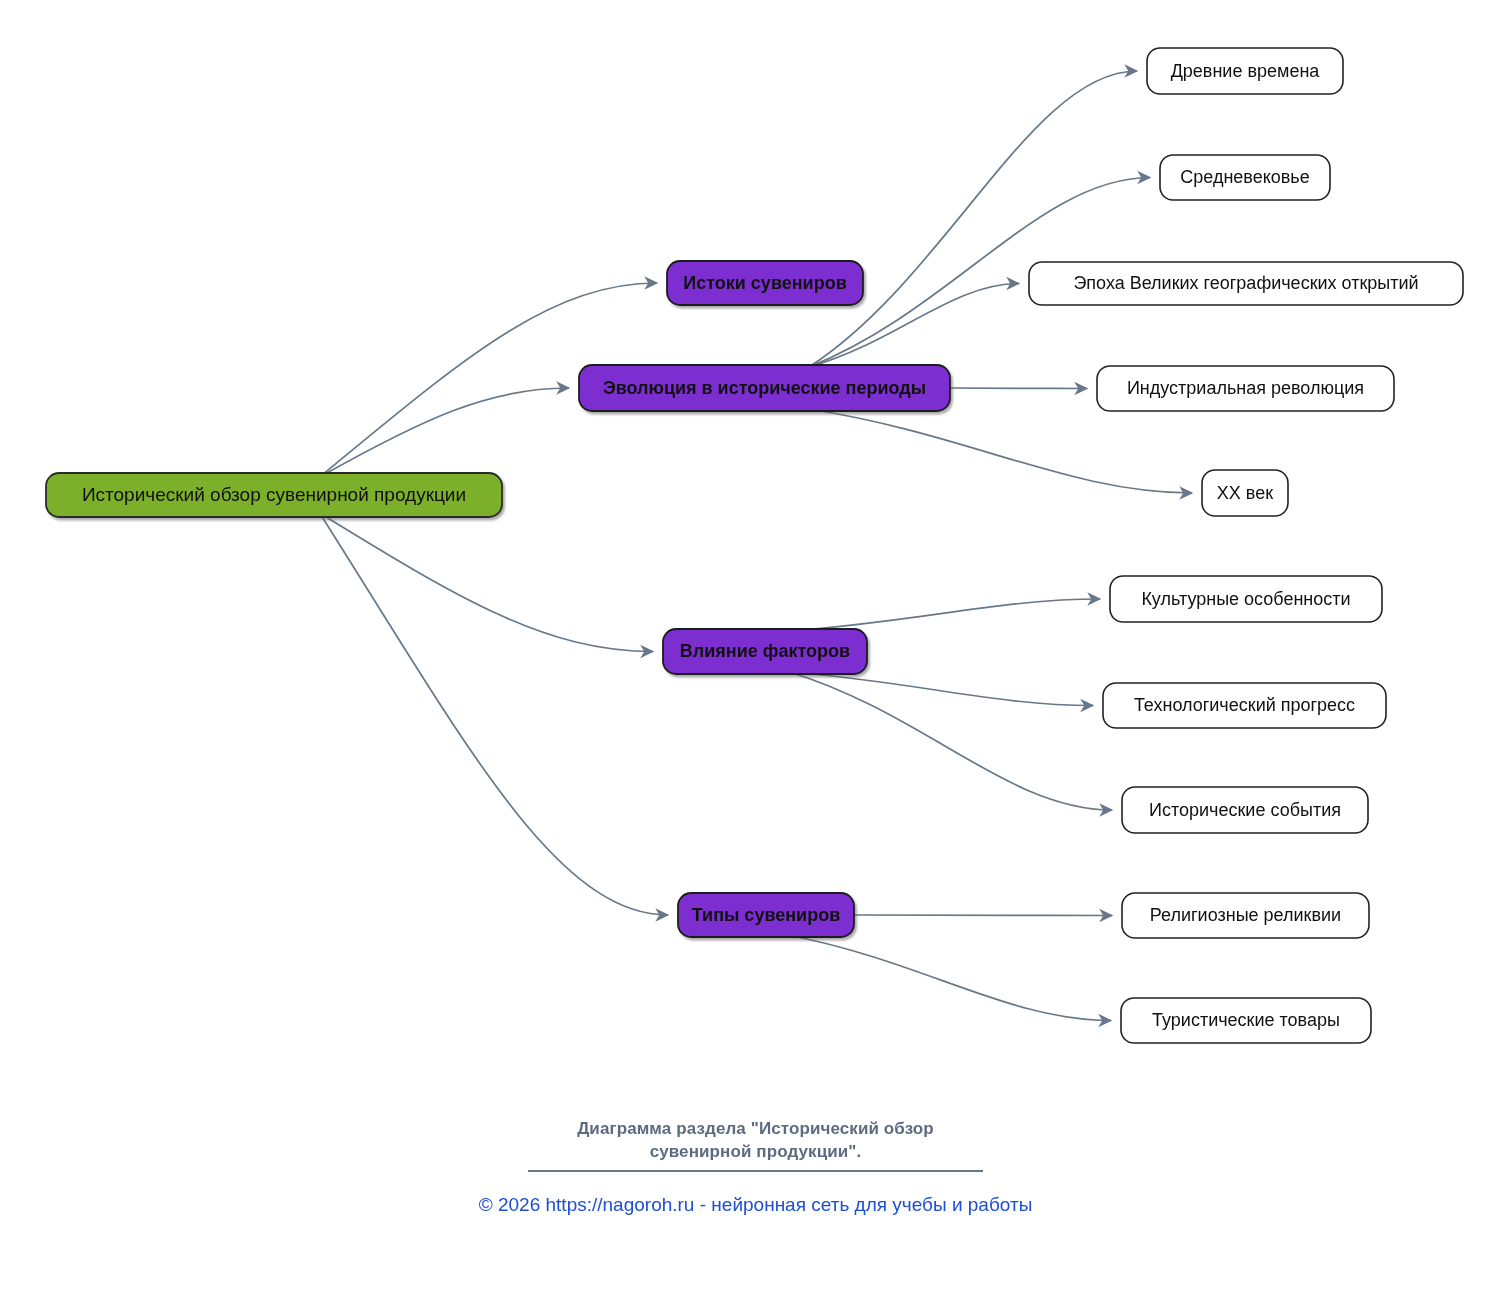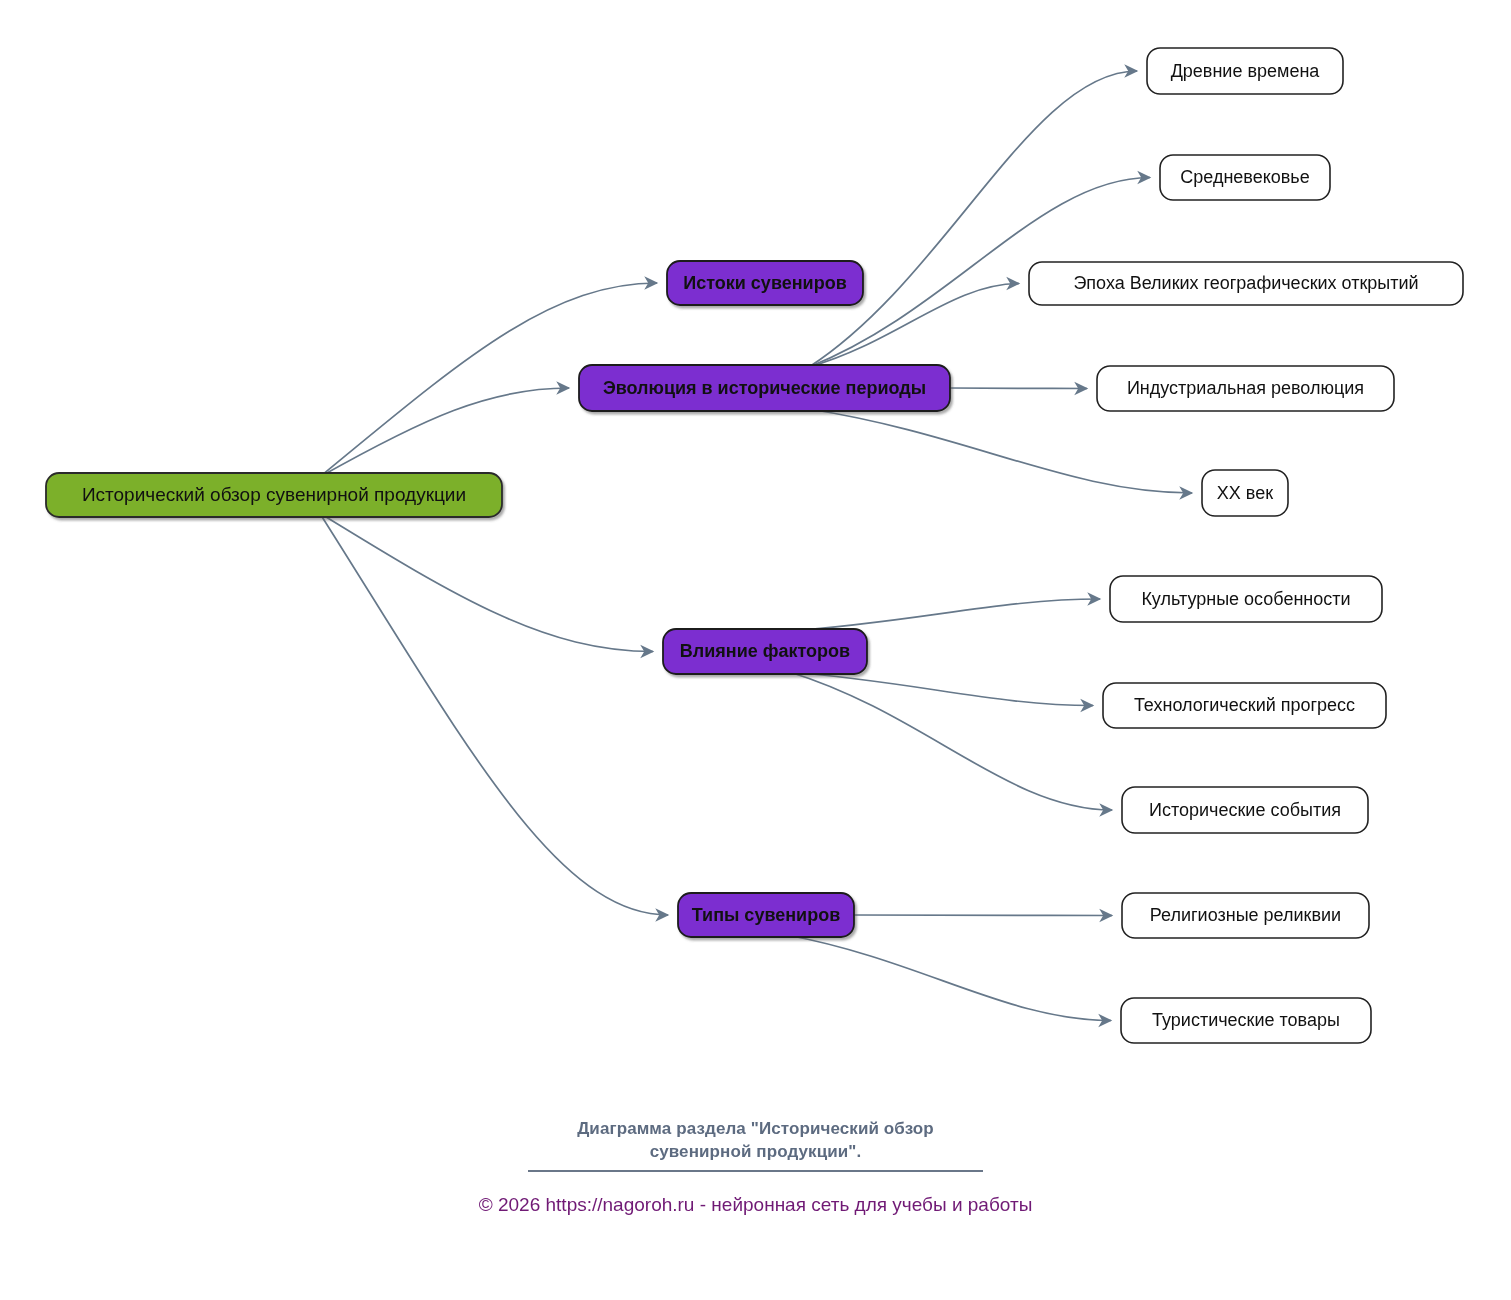--- a/index.html
+++ b/index.html
@@ -62,21 +62,21 @@
   .caption-rule {
     margin: 6px auto 0 auto;
     width: 455px;
     border-top: 2px solid #6a7789;
     height: 0;
   }
   .caption-credit {
     margin-top: 22px;
     font-family: "Liberation Sans", sans-serif;
     font-size: 19px;
-    color: #701a75;
+    color: #1d4ed8;
   }
 </style>
 </head>
 <body>
 
 <div id="diagram-root">
 
   <svg id="mindmap" viewBox="0 0 1511 1300">
     <defs>
       <filter id="node-shadow" x="-20%" y="-40%" width="150%" height="200%">

